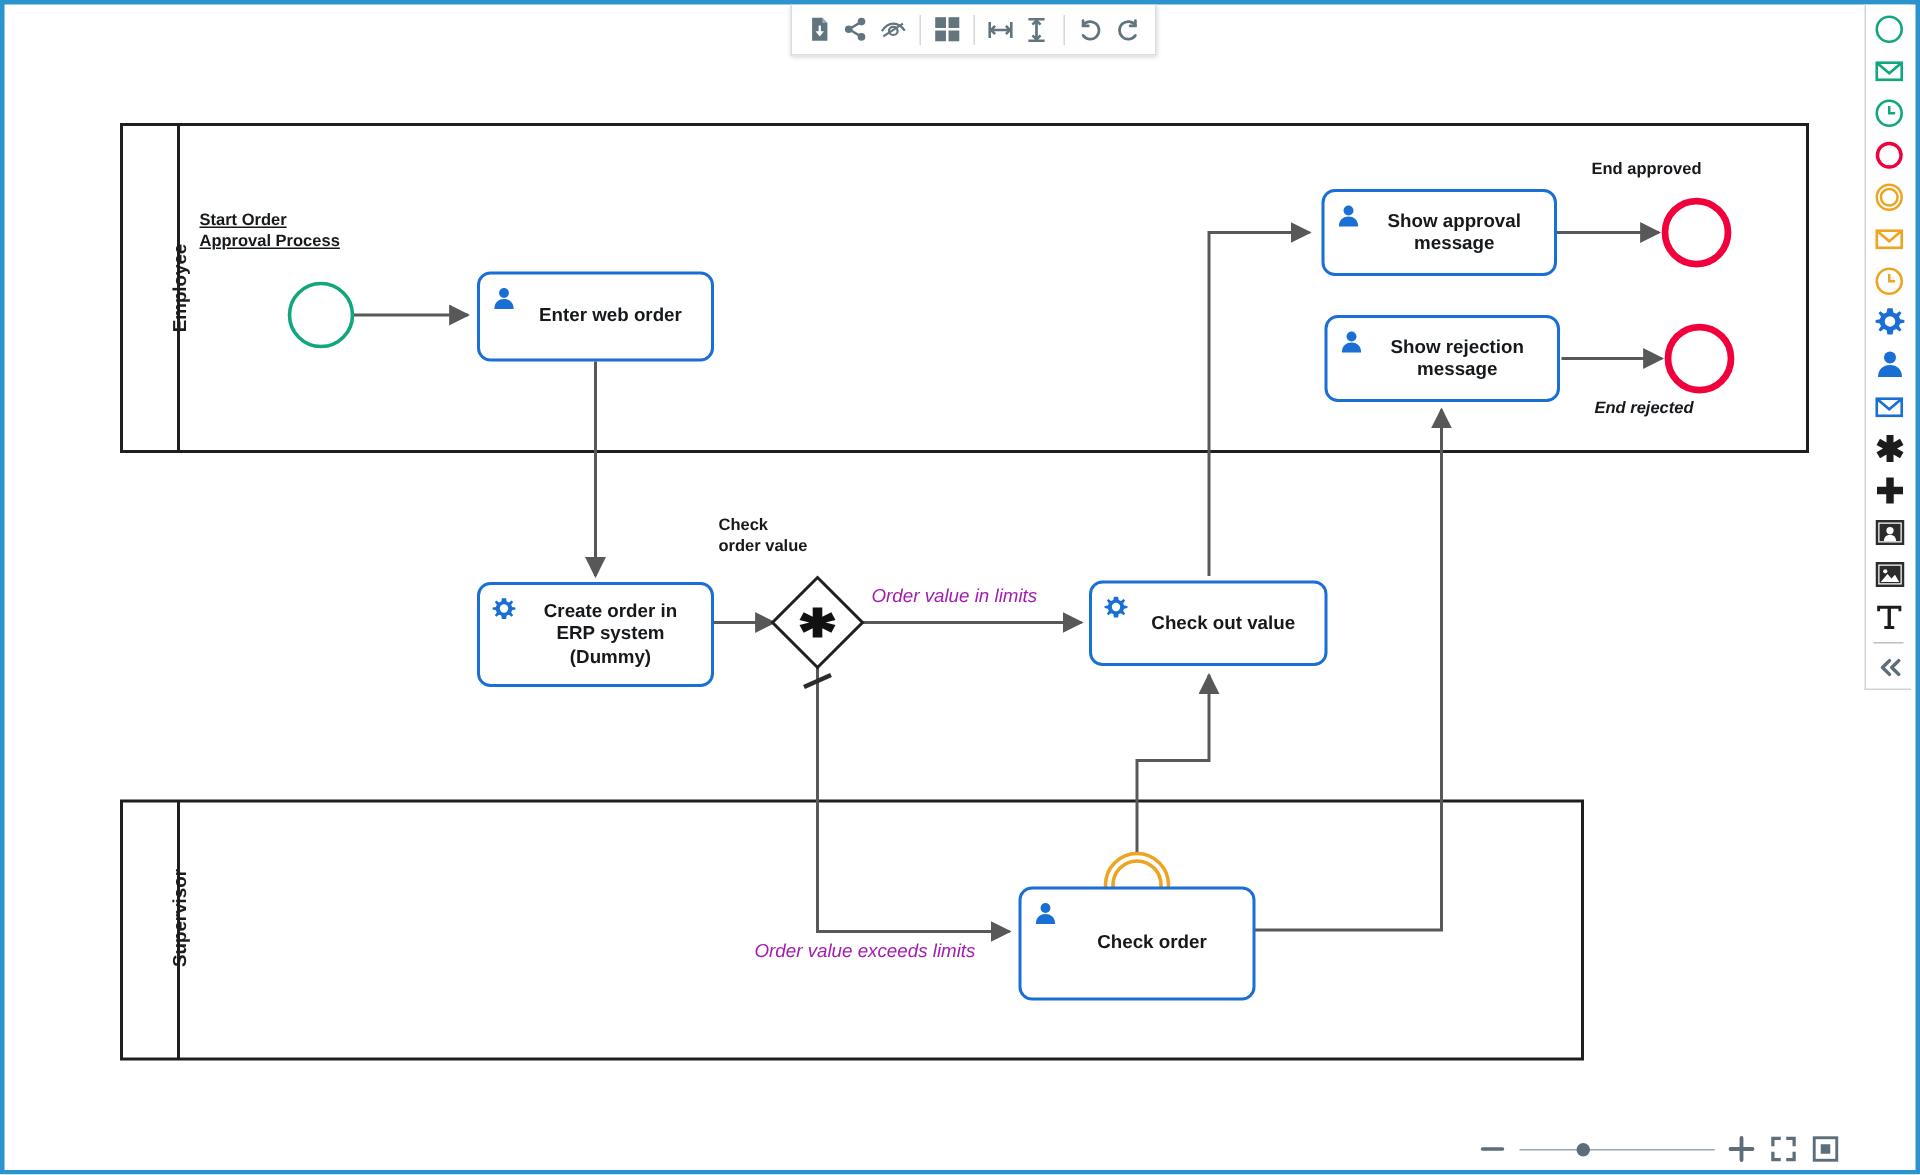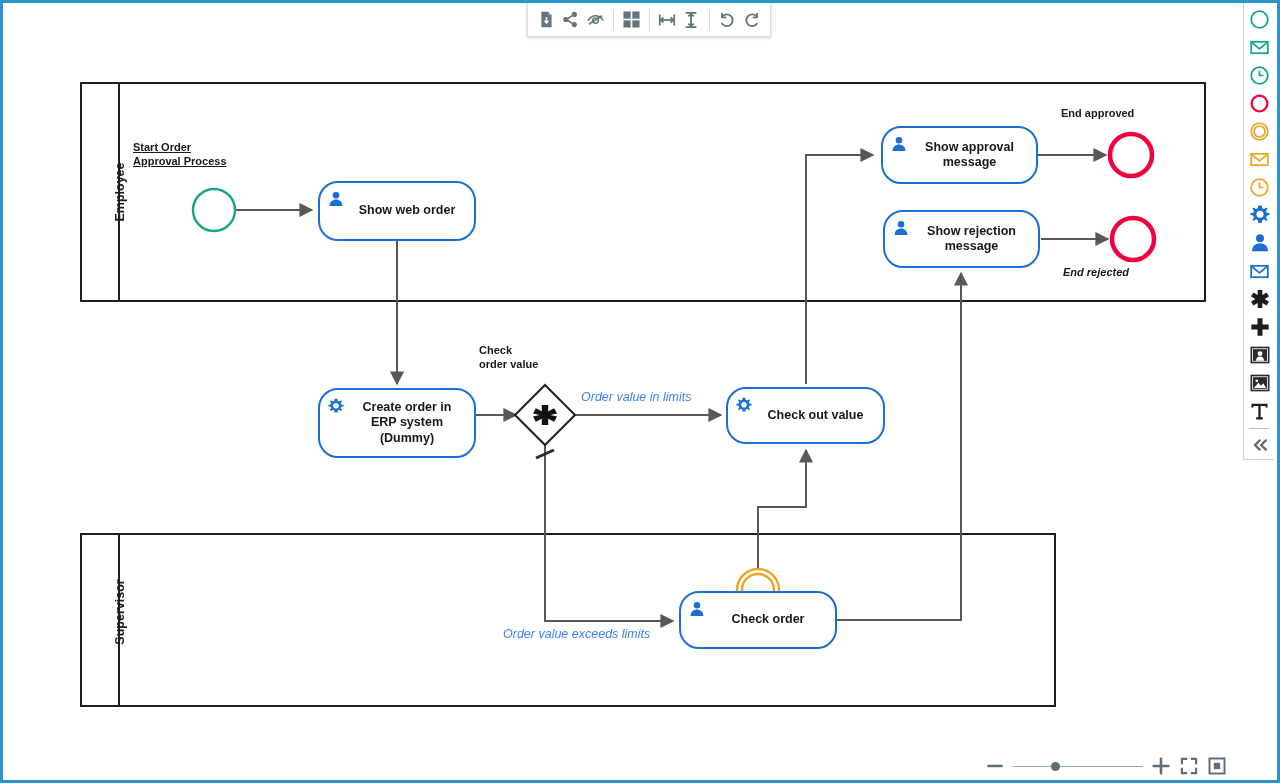--- a/index.html
+++ b/index.html
@@ -102,21 +102,21 @@
     position: absolute;
     left: 0; top: 0;
     width: 1274px; height: 777px;
   }
 
   
   .task {
     position: absolute;
     background: #ffffff;
     border: 2px solid #1a6fd4;
-    border-radius: 20px;
+    border-radius: 9px;
     display: flex;
     align-items: center;
     justify-content: center;
     text-align: center;
     font-size: 12.5px;
     font-weight: bold;
     color: #16191c;
     line-height: 1.22;
     padding: 2px 6px 2px 26px;
     z-index: 12;
@@ -145,21 +145,21 @@
     color: #16191c;
     text-align: left;
     line-height: 1.23;
     white-space: pre-line;
     z-index: 12;
   }
   .flow-label {
     position: absolute;
     font-size: 12.5px;
     font-style: italic;
-    color: #3b82f6;
+    color: #a21caf;
     white-space: nowrap;
     z-index: 12;
   }
 </style>
 </head>
 <body>
 
 <div id="app">
 
   <div id="canvas">
@@ -237,21 +237,21 @@
     <div class="flow-label" style="left:578px; top:387px;">Order value in limits</div>
     <div class="flow-label" style="left:500px; top:624px;">Order value exceeds limits</div>
 
     <div class="task" style="left:315px; top:178px; width:158px; height:60px;">
       <span class="task-icon">
         <svg viewBox="0 0 16 16" width="16" height="16" fill="#1a6fd4">
           <circle cx="8" cy="4.3" r="3.3"></circle>
           <path d="M1.6 15 C1.6 10.6 4.5 8.4 8 8.4 C11.5 8.4 14.4 10.6 14.4 15 Z"></path>
         </svg>
       </span>
-      <span>Show web order</span>
+      <span>Enter web order</span>
     </div>
 
     <div class="task" style="left:315px; top:385px; width:158px; height:70px; white-space:pre-line;">
       <span class="task-icon">
         <svg viewBox="0 0 16 16" width="16" height="16" fill="#1a6fd4">
           <path d="M8 0.8 L9.4 0.8 L9.8 3.0 L11.3 3.6 L13.1 2.3 L14.1 3.3 L12.8 5.1
                    L13.4 6.6 L15.6 7.0 L15.6 8.4 L13.4 8.8 L12.8 10.3 L14.1 12.1
                    L13.1 13.1 L11.3 11.8 L9.8 12.4 L9.4 14.6 L8 14.6 L6.6 14.6
                    L6.2 12.4 L4.7 11.8 L2.9 13.1 L1.9 12.1 L3.2 10.3 L2.6 8.8
                    L0.4 8.4 L0.4 7.0 L2.6 6.6 L3.2 5.1 L1.9 3.3 L2.9 2.3
@@ -272,21 +272,21 @@
                    L13.1 13.1 L11.3 11.8 L9.8 12.4 L9.4 14.6 L8 14.6 L6.6 14.6
                    L6.2 12.4 L4.7 11.8 L2.9 13.1 L1.9 12.1 L3.2 10.3 L2.6 8.8
                    L0.4 8.4 L0.4 7.0 L2.6 6.6 L3.2 5.1 L1.9 3.3 L2.9 2.3
                    L4.7 3.6 L6.2 3.0 L6.6 0.8 Z"></path>
           <circle cx="8" cy="7.7" r="2.8" fill="#ffffff"></circle>
         </svg>
       </span>
       <span>Check out value</span>
     </div>
 
-    <div class="task" style="left:676px; top:588px; width:158px; height:58px;">
+    <div class="task" style="left:676px; top:588px; width:158px; height:76px;">
       <span class="task-icon">
         <svg viewBox="0 0 16 16" width="16" height="16" fill="#1a6fd4">
           <circle cx="8" cy="4.3" r="3.3"></circle>
           <path d="M1.6 15 C1.6 10.6 4.5 8.4 8 8.4 C11.5 8.4 14.4 10.6 14.4 15 Z"></path>
         </svg>
       </span>
       <span>Check order</span>
     </div>
 
     <div class="task" style="left:878px; top:123px; width:157px; height:58px; white-space:pre-line;">

